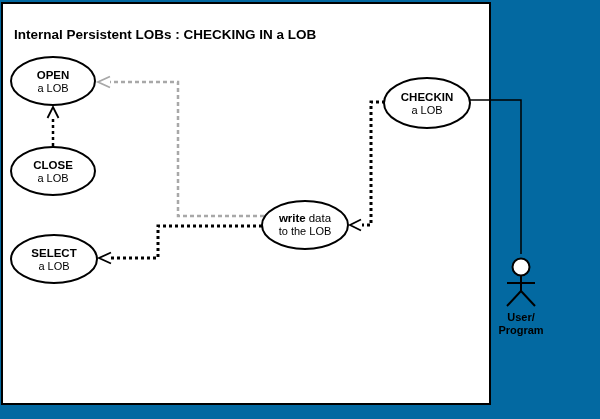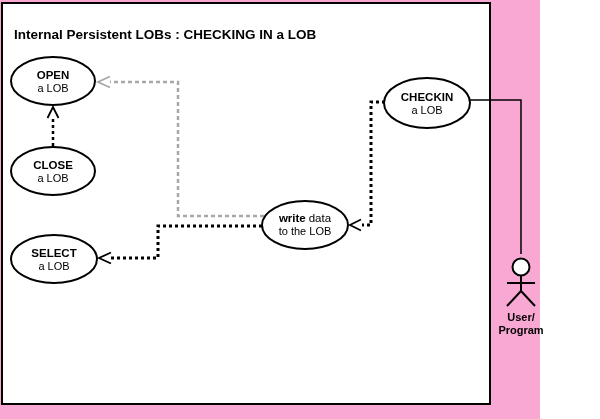--- a/index.html
+++ b/index.html
@@ -1,20 +1,20 @@
 <!DOCTYPE html>
 <html><head>
 <meta charset="utf-8">
 <style>
   html, body { margin: 0; padding: 0; background: #ffffff; }
   .stage {
     position: relative;
-    width: 540px;
+    width: 600px;
     height: 419px;
-    background: #f9a8d4;
+    background: #0369a1;
     font-family: "Liberation Sans", sans-serif;
   }
   svg { display: block; }
 
   .frame { fill: #ffffff; stroke: #000000; stroke-width: 2; }
 
   .diagram-title {
     font-family: "Liberation Sans", sans-serif;
     font-size: 13.5px;
     font-weight: bold;

